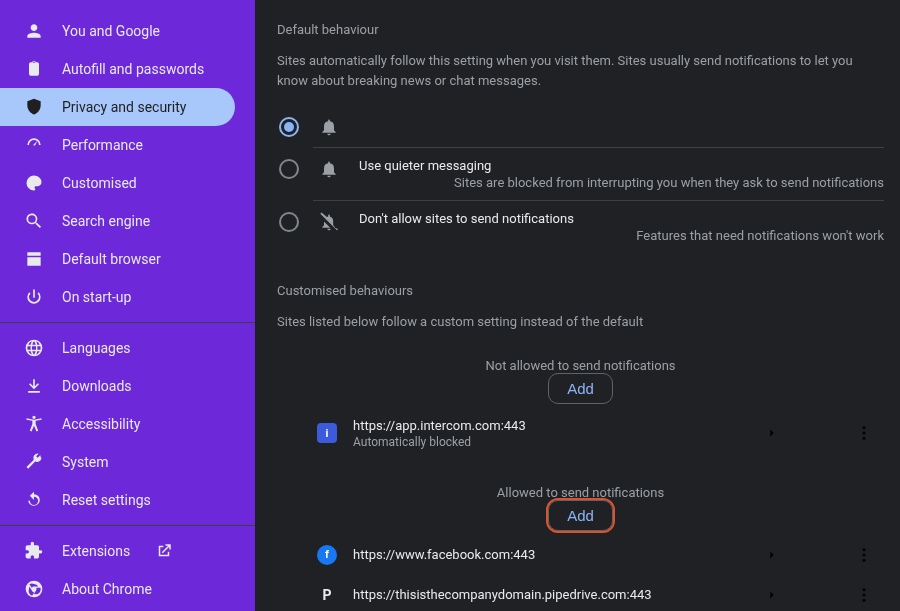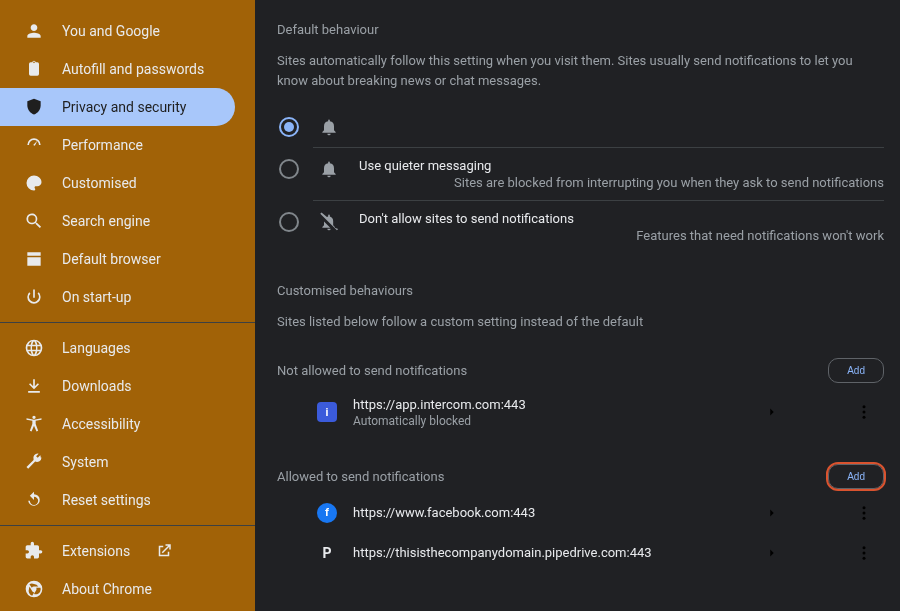--- a/index.html
+++ b/index.html
@@ -8,21 +8,21 @@
     background: #202124;
     color: #e8eaed;
     width: 900px;
     height: 611px;
     overflow: hidden;
     display: flex;
     font-size: 13px;
   }
   .sidebar {
     width: 255px;
-    background: #a16207;
+    background: #6d28d9;
     padding-top: 6px;
     flex-shrink: 0;
   }
   .nav-section {
     border-bottom: 1px solid #3c4043;
     padding: 6px 0;
   }
   .nav-section:last-child { border-bottom: none; }
   .nav-item {
     display: flex;
@@ -95,30 +95,30 @@
   .radio-icon {
     width: 20px; height:20px; display:flex; align-items:center; justify-content:center;
     flex-shrink:0; margin-top:1px;
   }
   .radio-icon svg { fill:#9aa0a6; }
   .radio-texts { flex:1; }
   .radio-title { color:#e8eaed; font-size:13px; }
   .radio-sub { color:#9aa0a6; font-size:13px; margin-top:2px;text-align:right; }
   .list-header {
     display:flex; align-items:center; justify-content:space-between;
-    margin-top:26px; margin-bottom:4px;
+    margin-top:26px; margin-bottom:4px;flex-direction:column;
   }
   .list-header .title { color:#9aa0a6; font-size:13px; }
   .add-btn {
     border:1px solid #5f6368;
     color:#8ab4f8;
     background:transparent;
     padding:6px 18px;
     border-radius:10px;
-    font-size:10px;
+    font-size:15px;
     cursor:pointer;
   }
   .add-btn.highlight {
     outline: 2px solid #d9532f;
     outline-offset: 0px;
   }
   .site-row {
     display:flex; align-items:center;
     padding:10px 4px 10px 40px;
     gap:16px;

